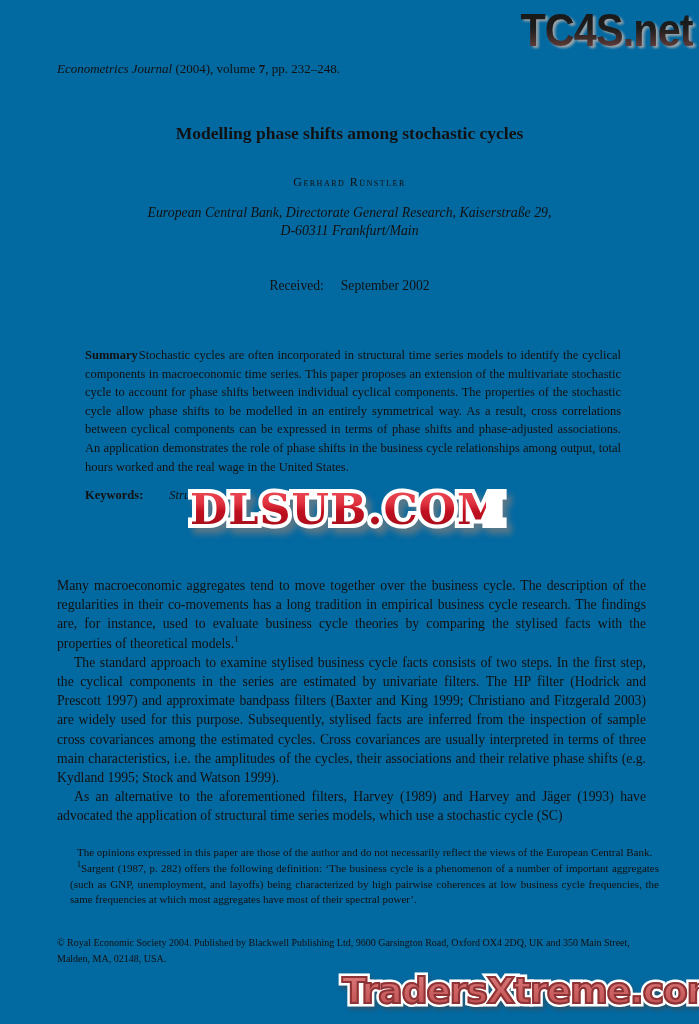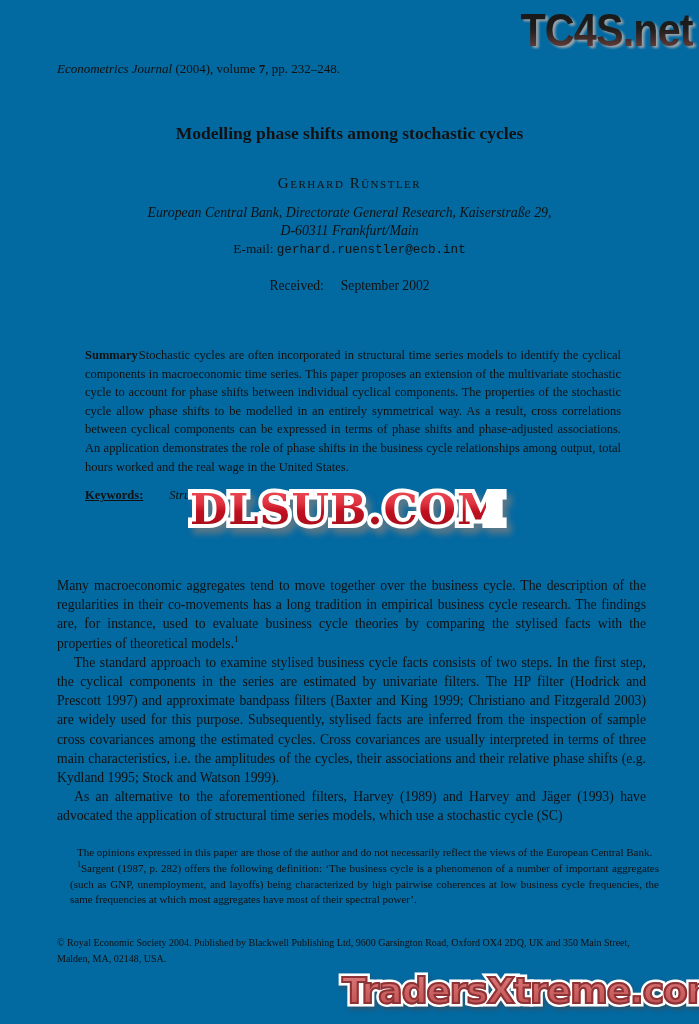--- a/index.html
+++ b/index.html
@@ -53,21 +53,21 @@
     text-align: center;
     font-size: 17.5px;
     font-weight: bold;
   }
   .author {
     position: absolute;
     top: 175px;
     left: 0; right: 0;
     text-align: center;
     font-variant: small-caps;
-    font-size: 15px;
+    font-size: 12px;
     letter-spacing: 1.5px;
   }
   .affil {
     position: absolute;
     top: 204px;
     left: 0; right: 0;
     text-align: center;
     font-style: italic;
     font-size: 13.8px;
     line-height: 18px;
@@ -100,21 +100,21 @@
     text-align: justify;
   }
   .summary .label { font-weight: bold; margin-right: 1px; }
   .keywords {
     position: absolute;
     left: 85px;
     top: 488px;
     width: 536px;
     font-size: 12.5px;
   }
-  .keywords .label { font-weight: bold; margin-right: 26px; text-decoration: underline; }
+  .keywords .label { font-weight: bold; margin-right: 26px; }
   .keywords .frag { font-style: italic; }
 
   
   .dlsub {
     position: absolute;
     left: 190px;
     top: 484px;
     width: 296px;
     height: 54px;
   }
@@ -226,24 +226,20 @@
   <div class="journal-line">
     <span class="it">Econometrics Journal</span><span> (2004), volume </span><span class="bold">7</span><span>, pp. 232–248.</span>
   </div>
 
   <h1 class="title">Modelling phase shifts among stochastic cycles</h1>
   <div class="author">Gerhard Rünstler</div>
 
   <div class="affil">
     <div>European Central Bank, Directorate General Research, Kaiserstraße 29,</div>
     <div>D-60311 Frankfurt/Main</div>
-    <div class="email-line">
-      <span>E-mail:</span>
-      <span class="mono">gerhard.ruenstler@ecb.int</span>
-    </div>
   </div>
 
   <div class="received">
     <span>Received:</span><span class="val">September 2002</span>
   </div>
 
   <div class="summary">
     <span class="label">Summary</span><span>Stochastic cycles are often incorporated in structural time series models to identify the cyclical components in macroeconomic time series. This paper proposes an extension of the multivariate stochastic cycle to account for phase shifts between individual cyclical components. The properties of the stochastic cycle allow phase shifts to be modelled in an entirely symmetrical way. As a result, cross correlations between cyclical components can be expressed in terms of phase shifts and phase-adjusted associations. An application demonstrates the role of phase shifts in the business cycle relationships among output, total hours worked and the real wage in the United States.</span>
   </div>
 

